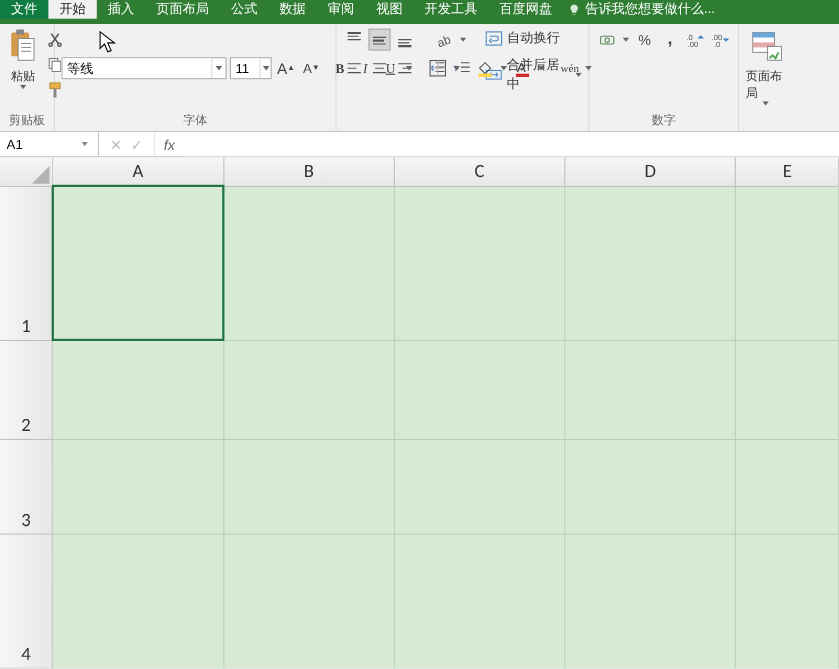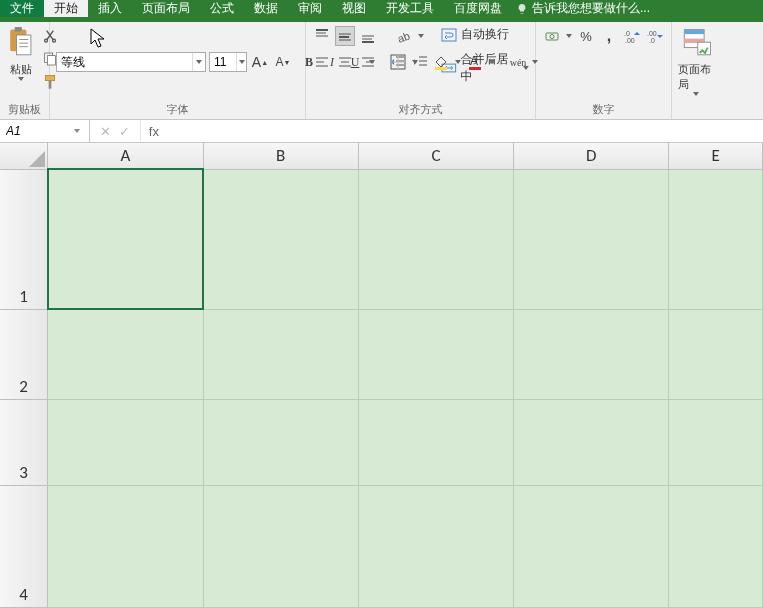--- a/index.html
+++ b/index.html
@@ -28,25 +28,25 @@
   .dd { width: 8px; height: 20px; display: flex; align-items: center; justify-content: center; }
   .dd svg { width: 6px; height: 4px; }
   .combo { display: flex; align-items: center; height: 20px; border: 1px solid #ababab; background: #fff; }
   .combo input { border: none; outline: none; font-size: 12px; padding: 0 4px; height: 18px; width: 100%; }
   .combo .arrow { width: 14px; height: 18px; display: flex; align-items: center; justify-content: center; border-left: 1px solid #ddd; }
   .txtbtn { font-size: 12px; color: #333; display: flex; align-items: center; gap: 4px; }
   
   
   .fbar { height: 23px; border-bottom: 1px solid #c6c6c6; display: flex; align-items: stretch; background: #fff; }
   .namebox { width: 90px; border-right: 1px solid #c6c6c6; display: flex; align-items: center; }
-  .namebox input { border: none; outline: none; width: 70px; padding: 0 6px; font-size: 12px; font-style: italic; }
+  .namebox input { border: none; outline: none; width: 70px; padding: 0 6px; font-size: 12px; }
   .namebox .arrow { width: 14px; height: 100%; display: flex; align-items: center; justify-content: center; }
   .fxbtns { display: flex; align-items: center; gap: 8px; padding: 0 10px; border-right: 1px solid #e6e6e6; }
   .fxbtns span { color: #bbb; font-size: 13px; }
-  .fxlabel { font-size: 13px; color: #666; display: flex; align-items: center; padding: 0 8px; }
+  .fxlabel { font-style: italic; font-size: 13px; color: #666; display: flex; align-items: center; padding: 0 8px; }
   .formula { flex: 1; }
   .formula input { width: 100%; height: 100%; border: none; outline: none; padding: 0 6px; }
   
   
   .gridwrap { position: relative; height: calc(608px - 22px - 98px - 23px); overflow: hidden; }
   table.grid { border-collapse: collapse; table-layout: fixed; }
   .corner { width: 53px; height: 26px; background: linear-gradient(#f6f6f6,#e7e7e7); border-right: 1px solid #bfbfbf; border-bottom: 1px solid #bfbfbf; position: relative; }
   .corner::after { content: ""; position: absolute; right: 2px; bottom: 2px; width: 0; height: 0; border-style: solid; border-width: 0 0 16px 16px; border-color: transparent transparent #b3b3b3 transparent; }
   th.colh { background: linear-gradient(#f6f6f6,#e7e7e7); border-right: 1px solid #bfbfbf; border-bottom: 1px solid #bfbfbf; font-weight: normal; font-size: 17px; font-family: Calibri, Arial, sans-serif; color: #333; width: 175px; height: 26px; }
   th.colh.last { width: 105px; }
@@ -314,21 +314,20 @@
               <rect x="1" y="4" width="14" height="8" fill="none" stroke="#4a89c8"></rect>
               <path d="M4 8h8M4 8l2-2M4 8l2 2M12 8l-2-2M12 8l-2 2" fill="none" stroke="#4a89c8"></path>
             </svg>
           <span>合并后居中</span>
           <svg class="caret" viewBox="0 0 6 4">
               <path d="M0 0l3 4 3-4z" fill="#666"></path>
             </svg>
         </div>
       </div>
     </div>
-    <div class="group-label">对齐方式</div>
   </div>
 
   <div class="group" style="width:136px;">
     <div class="group-body" style="flex-direction:column;gap:6px;">
       <div class="row">
         <div class="sq">
             <svg width="16" height="16" viewBox="0 0 16 16">
               <rect x="2" y="5" width="12" height="7" rx="1" fill="none" stroke="#5a8a5a"></rect>
               <circle cx="8" cy="8.5" r="2" fill="none" stroke="#5a8a5a"></circle>
             </svg>

